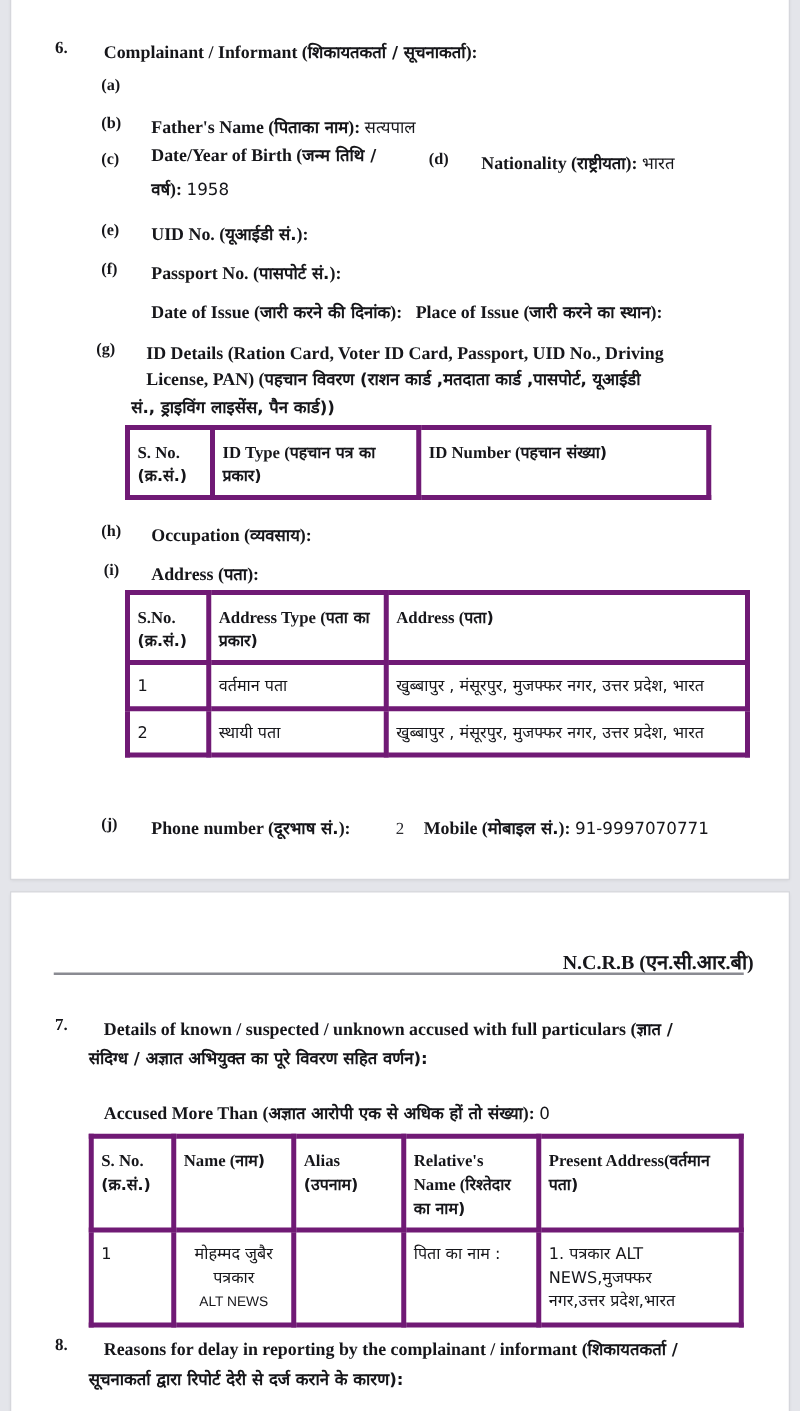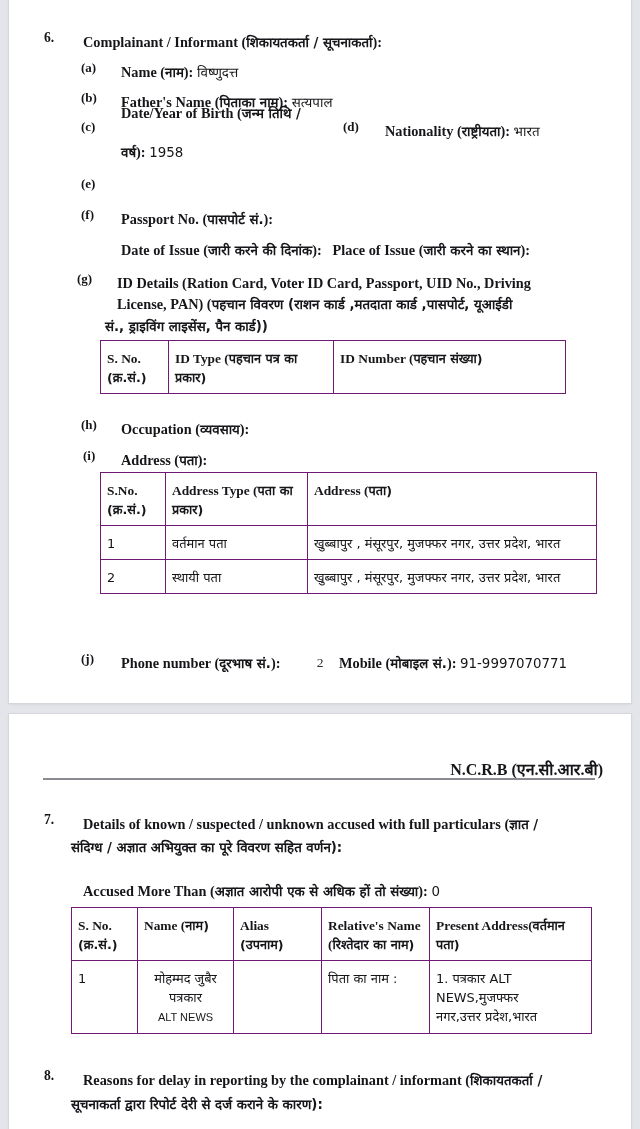--- a/index.html
+++ b/index.html
@@ -76,21 +76,21 @@
   }
 
   
   table.doc {
     position: absolute;
     border-collapse: collapse;
     table-layout: fixed;
     background: #fff;
   }
   table.doc td, table.doc th {
-    border: 1px solid #701a75;
+    border: 4px solid #701a75;
     vertical-align: top;
     padding: 8px 6px 6px 6px;
     text-align: left;
     font-weight: normal;
   }
   table.doc th {
     font-family: "Liberation Serif", serif;
     font-weight: bold;
     font-size: 13.4px;
     line-height: 19px;
@@ -148,47 +148,46 @@
     <div class="cutoff-line">
       
     </div>
 
     <div class="num" style="left:35px; top:42px;">6.</div>
     <div class="row b" style="left:62px; top:44px; width:540px;">
       <span>Complainant / Informant (</span><span class="dev">शिकायतकर्ता / सूचनाकर्ता</span><span>):</span>
     </div>
 
     <div class="lbl-sub" style="left:72px; top:72px;">(a)</div>
-    <div class="row b" style="left:100px; top:74px; width:480px;">
-      <span>Name (</span><span class="dev">नाम</span><span>):</span>
-      <span class="val">विष्णुदत्त</span>
-    </div>
 
     <div class="lbl-sub" style="left:72px; top:102px;">(b)</div>
     <div class="row b" style="left:100px; top:104px; width:480px;">
       <span>Father's Name (</span><span class="dev">पिताका नाम</span><span>):</span>
       <span class="val">सत्यपाल</span>
     </div>
 
     <div class="lbl-sub" style="left:72px; top:131px;">(c)</div>
-    <div class="row b" style="left:100px; top:115px; width:240px;">
+    <div class="row b" style="left:100px; top:127px; width:240px;">
       <span>Date/Year of Birth (</span><span class="dev">जन्म तिथि /</span>
     </div>
     <div class="row b" style="left:100px; top:154px; width:260px;">
       <span class="dev">वर्ष</span><span>):</span>
       <span class="val">1958</span>
     </div>
 
     <div class="lbl-sub" style="left:334px; top:131px;">(d)</div>
     <div class="row b" style="left:364px; top:133px; width:250px;">
       <span>Nationality (</span><span class="dev">राष्ट्रीयता</span><span>):</span>
       <span class="val">भारत</span>
     </div>
 
     <div class="lbl-sub" style="left:72px; top:188px;">(e)</div>
+    <div class="row b" style="left:100px; top:190px; width:400px;">
+      <span>UID No. (</span><span class="dev">यूआईडी सं.</span><span>):</span>
+    </div>
 
     <div class="lbl-sub" style="left:72px; top:219px;">(f)</div>
     <div class="row b" style="left:100px; top:221px; width:400px;">
       <span>Passport No. (</span><span class="dev">पासपोर्ट सं.</span><span>):</span>
     </div>
 
     <div class="row b" style="left:100px; top:252px; width:500px; white-space:nowrap;">
       <span>Date of Issue (</span><span class="dev">जारी करने की दिनांक</span><span>):</span>&nbsp;&nbsp;
       <span>Place of Issue (</span><span class="dev">जारी करने का स्थान</span><span>):</span>
     </div>

